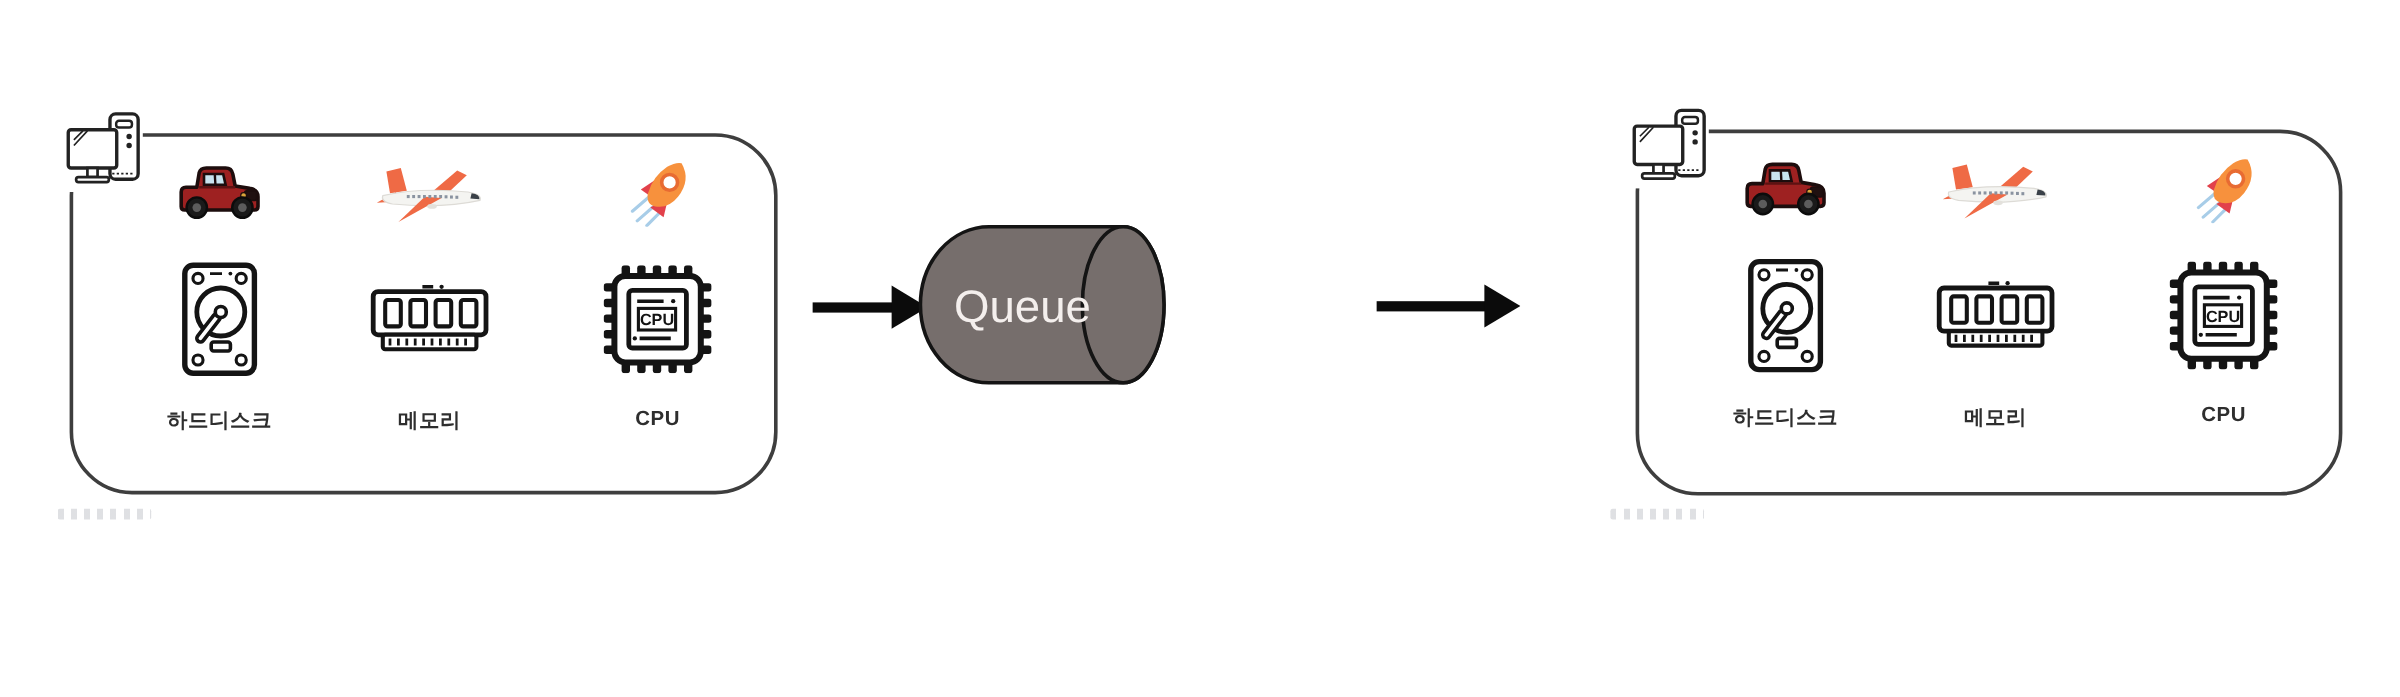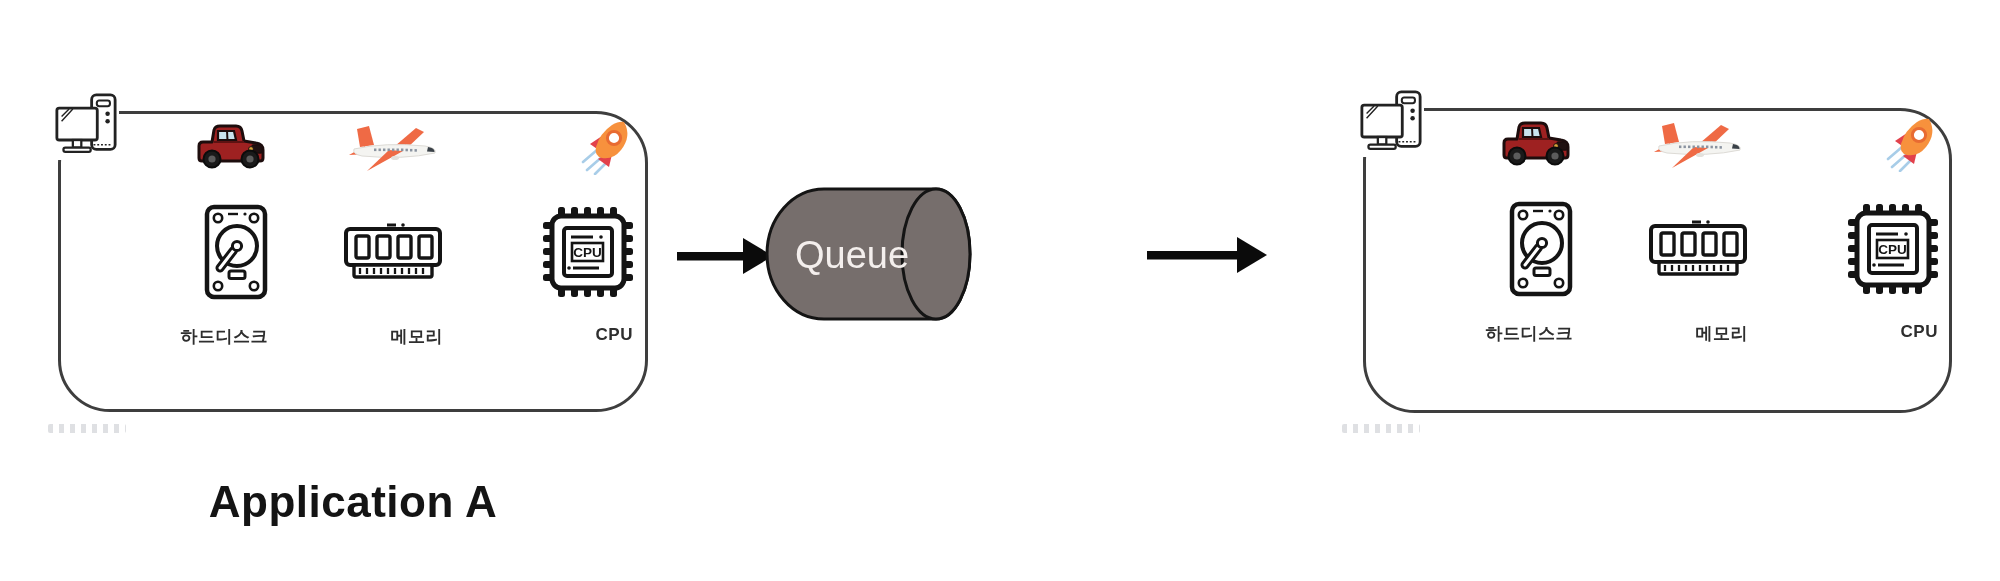--- a/index.html
+++ b/index.html
@@ -8,21 +8,21 @@
     font-family:"Liberation Sans",sans-serif;
   }
   .app-box{
     position:absolute;border:3.5px solid #3e3e3e;border-radius:52px;background:#ffffff;
     box-sizing:border-box;
   }
   .pc-icon{
     position:absolute;background:#ffffff;padding:2px;line-height:0;
   }
   .col{
-    position:absolute;top:4px;width:170px;display:flex;flex-direction:column;align-items:flex-end;
+    position:absolute;top:18px;width:170px;display:flex;flex-direction:column;align-items:center;
   }
   .veh{height:56px;display:flex;align-items:center;justify-content:center;line-height:0;}
   .hw{height:100px;margin-top:28px;display:flex;align-items:center;justify-content:center;line-height:0;}
   .lbl{margin-top:23px;font-size:17px;font-weight:bold;color:#2e2e2e;letter-spacing:.5px;}
   .app-title{
     position:absolute;text-align:center;font-size:44px;font-weight:bold;color:#141414;letter-spacing:.5px;
   }
   .arrow{position:absolute;line-height:0;}
   .queue-wrap{position:absolute;line-height:0;}
   .watermark{
@@ -167,21 +167,20 @@
           <text x="44.5" y="50" text-anchor="middle" font-family="Liberation Sans, sans-serif" font-size="13.5" font-weight="bold" fill="#141414">CPU</text>
           <path d="M30 61 h26" stroke="#141414" stroke-width="3"></path>
           <circle cx="26" cy="61" r="1.8" fill="#141414"></circle>
         </svg>
       </div>
       <div class="lbl">CPU</div>
     </div>
   </section>
 
   <div class="watermark" style="left:48px;top:424px;"></div>
-  <div class="app-title" style="left:58px;top:477px;width:590px;">Application A</div>
 
   <div class="arrow" style="left:677px;top:236px;">
     <svg width="96" height="40" viewBox="0 0 96 40">
       <rect x="0" y="16" width="70" height="8.5" fill="#0b0b0b"></rect>
       <polygon points="66,2 96,20 66,38" fill="#0b0b0b"></polygon>
     </svg>
   </div>
 
   <div class="queue-wrap" style="left:764px;top:186px;">
     <svg width="210" height="136" viewBox="0 0 210 136">

